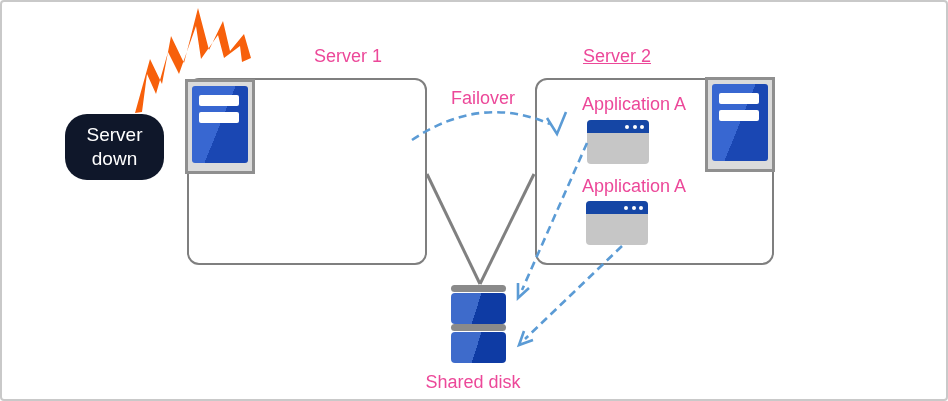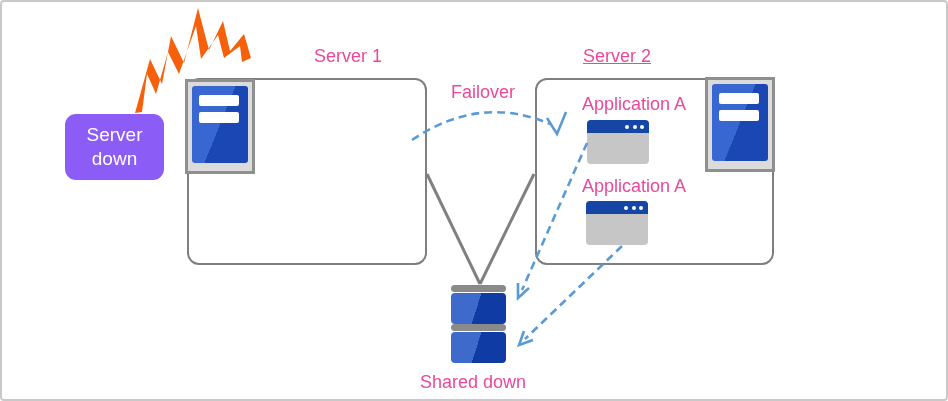--- a/index.html
+++ b/index.html
@@ -39,32 +39,32 @@
     display:flex;align-items:center;justify-content:flex-end;gap:3.5px;padding-right:5px;box-sizing:border-box;
   }
   .dot{width:4px;height:4px;border-radius:50%;background:#ffffff;}
   
   .disk-part{position:absolute;left:449px;width:55px;box-sizing:border-box;}
   .disk-bar{height:7px;background:#8a8a8a;border-radius:3.5px;}
   .disk-unit{height:31px;border-radius:4px;background:linear-gradient(108deg,#3e6bcb 47%,#0e3ba4 47%);}
   .db1{top:283px;} .du1{top:291px;} .db2{top:322px;} .du2{top:330px;}
   
   .badge{
-    position:absolute;left:63px;top:112px;width:99px;height:66px;border-radius:11px;
-    background:#8b5cf6;display:flex;align-items:center;justify-content:center;text-align:center;
+    position:absolute;left:63px;top:112px;width:99px;height:66px;border-radius:22px;
+    background:#0f172a;display:flex;align-items:center;justify-content:center;text-align:center;
   }
   .badge-text{color:#ffffff;font-size:19px;line-height:24px;width:84px;}
   
   .label{
     position:absolute;color:#ec4899;font-size:18px;line-height:19px;white-space:nowrap;
     transform:translateX(-50%);
   }
   .lbl-server1{left:346px;top:45px;}
   .lbl-server2{left:615px;top:45px;text-decoration:underline;}
-  .lbl-failover{left:481px;top:81px;}
+  .lbl-failover{left:481px;top:87px;}
   .lbl-app1{left:632px;top:93px;}
   .lbl-app2{left:632px;top:175px;}
   .lbl-disk{left:471px;top:371px;}
   .overlay{position:absolute;left:0;top:0;width:948px;height:401px;pointer-events:none;}
 </style>
 </head>
 <body>
 
 <div class="canvas">
 
@@ -123,15 +123,15 @@
 
     <line x1="620" y1="244" x2="523" y2="337" stroke="#5b9bd5" stroke-width="2.6" stroke-dasharray="8,5"></line>
     <polyline points="531,338 517,343 522,329" fill="none" stroke="#5b9bd5" stroke-width="2.6"></polyline>
   </svg>
 
   <div class="label lbl-server1">Server 1</div>
   <div class="label lbl-server2">Server 2</div>
   <div class="label lbl-failover">Failover</div>
   <div class="label lbl-app1">Application A</div>
   <div class="label lbl-app2">Application A</div>
-  <div class="label lbl-disk">Shared down</div>
+  <div class="label lbl-disk">Shared disk</div>
 
 </div>
 
 </body></html>

